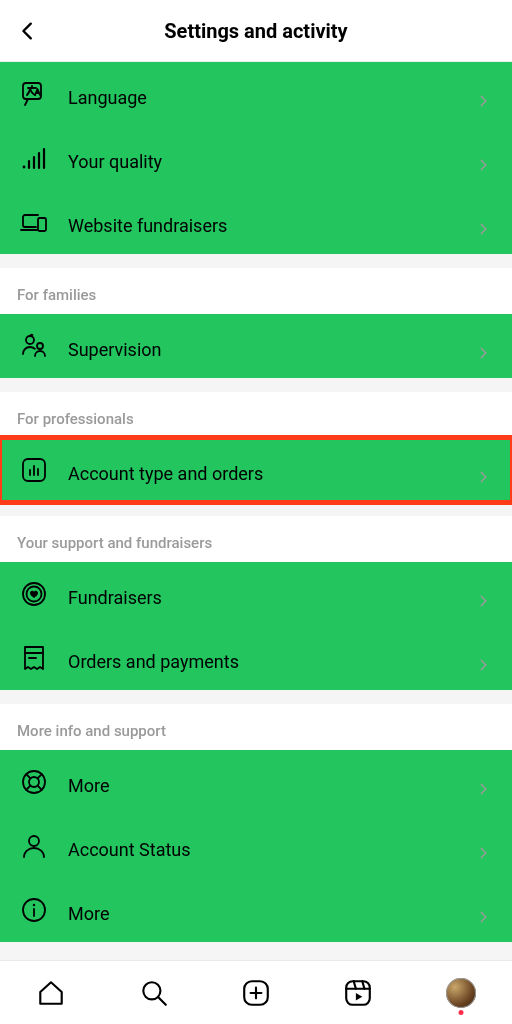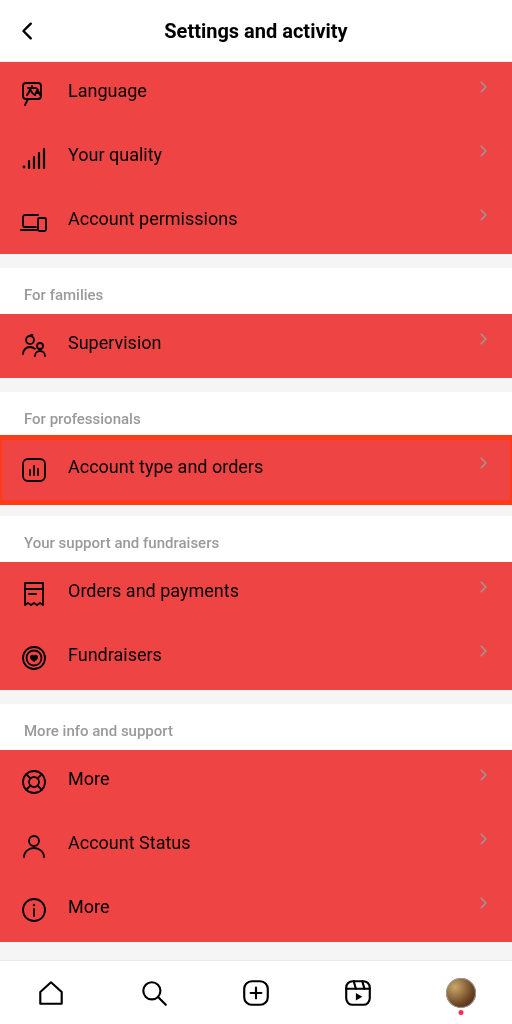--- a/index.html
+++ b/index.html
@@ -4,22 +4,22 @@
 <style>
   * { box-sizing: border-box; margin: 0; padding: 0; }
   html, body { width: 512px; height: 1024px; font-family: -apple-system, BlinkMacSystemFont, "Segoe UI", Roboto, Helvetica, Arial, sans-serif; background: #fff; overflow: hidden; }
   .screen { width: 512px; height: 1024px; display: flex; flex-direction: column; background: #f5f5f5; }
   .header { height: 62px; display: flex; align-items: center; background: #fff; border-bottom: 1px solid #eee; position: relative; }
   .back { position: absolute; left: 8px; top: 0; bottom: 0; width: 40px; display: flex; align-items: center; justify-content: center; }
   .title { flex: 1; text-align: center; font-size: 20px; font-weight: 700; color: #000; }
   .content { flex: 1; overflow: hidden; background: #f5f5f5; }
   .section { background: #fff; margin-bottom: 14px; }
   .section.first { margin-top: 0; }
-  .section-header { padding: 18px 20px 10px 24px; font-size: 15px; color: #9a9a9a; font-weight: 500; background: #fff; }
-  .row { display: flex; align-items: flex-start; padding: 18px 20px; background: #ef4444; }
+  .section-header { padding: 18px 20px 10px 17px; font-size: 15px; color: #9a9a9a; font-weight: 500; background: #fff; }
+  .row { display: flex; align-items: flex-end; padding: 18px 20px; background: #22c55e; }
   .row .icon { width: 28px; height: 28px; flex: 0 0 28px; display: flex; align-items: center; justify-content: center; margin-right: 20px; }
   .row .label { flex: 1; font-size: 18px; color: #000; }
   .row .chev { flex: 0 0 18px; display: flex; align-items: center; justify-content: center; }
   .highlight { outline: 5px solid #ff3b18; outline-offset: -2px; }
   
   .nav { height: 64px; background: #fff; border-top: 1px solid #eaeaea; display: flex; align-items: center; justify-content: space-around; }
   .nav .navbtn { width: 40px; height: 40px; display: flex; align-items: center; justify-content: center; position: relative; }
   .avatar { width: 30px; height: 30px; border-radius: 50%; background: radial-gradient(circle at 30% 30%, #caa76a, #6b4423 60%, #2f1b0c); box-shadow: inset 0 0 0 1px #999; }
   .dot { position: absolute; bottom: -2px; left: 50%; transform: translateX(-50%); width: 5px; height: 5px; border-radius: 50%; background: #ff2e4d; }
   svg { display: block; }
@@ -77,21 +77,21 @@
       </div>
 
       <div class="row">
         <span class="icon">
           <svg width="28" height="28" viewBox="0 0 28 28" fill="none" stroke="#000" stroke-width="1.8" stroke-linecap="round" stroke-linejoin="round">
             <path d="M18 7 H5 a2 2 0 0 0 -2 2 v8 a2 2 0 0 0 2 2 h11"></path>
             <line x1="1" y1="22" x2="17" y2="22"></line>
             <rect x="18" y="10" width="8" height="13" rx="1.5"></rect>
           </svg>
         </span>
-        <span class="label">Account permissions</span>
+        <span class="label">Website fundraisers</span>
         <span class="chev">
           <svg width="14" height="14" viewBox="0 0 24 24" fill="none" stroke="#9a9a9a" stroke-width="2.6" stroke-linecap="round" stroke-linejoin="round">
               <polyline points="9 4 17 12 9 20"></polyline>
             </svg>
         </span>
       </div>
     </div>
 
     <div class="section">
       <div class="section-header">For families</div>
@@ -132,42 +132,42 @@
             </svg>
         </span>
       </div>
     </div>
 
     <div class="section">
       <div class="section-header">Your support and fundraisers</div>
       <div class="row">
         <span class="icon">
           <svg width="28" height="28" viewBox="0 0 28 28" fill="none" stroke="#000" stroke-width="1.8" stroke-linecap="round" stroke-linejoin="round">
+            <circle cx="14" cy="14" r="11"></circle>
+            <circle cx="14" cy="14" r="7.5"></circle>
+            <path d="M14 18 c-2 -1.5 -4 -3 -4 -5 c0 -1.3 1 -2.3 2.2 -2.3 c.9 0 1.5 .6 1.8 1.1 c.3 -.5 .9 -1.1 1.8 -1.1 c1.2 0 2.2 1 2.2 2.3 c0 2 -2 3.5 -4 5 z" fill="#000" stroke="none"></path>
+          </svg>
+        </span>
+        <span class="label">Fundraisers</span>
+        <span class="chev">
+          <svg width="14" height="14" viewBox="0 0 24 24" fill="none" stroke="#9a9a9a" stroke-width="2.6" stroke-linecap="round" stroke-linejoin="round">
+              <polyline points="9 4 17 12 9 20"></polyline>
+            </svg>
+        </span>
+      </div>
+
+      <div class="row">
+        <span class="icon">
+          <svg width="28" height="28" viewBox="0 0 28 28" fill="none" stroke="#000" stroke-width="1.8" stroke-linecap="round" stroke-linejoin="round">
             <path d="M5 3 h18 v22 l-3 -2 l-3 2 l-3 -2 l-3 2 l-3 -2 l-3 2 z"></path>
             <line x1="5" y1="9" x2="23" y2="9"></line>
             <line x1="9" y1="14" x2="16" y2="14"></line>
           </svg>
         </span>
         <span class="label">Orders and payments</span>
-        <span class="chev">
-          <svg width="14" height="14" viewBox="0 0 24 24" fill="none" stroke="#9a9a9a" stroke-width="2.6" stroke-linecap="round" stroke-linejoin="round">
-              <polyline points="9 4 17 12 9 20"></polyline>
-            </svg>
-        </span>
-      </div>
-
-      <div class="row">
-        <span class="icon">
-          <svg width="28" height="28" viewBox="0 0 28 28" fill="none" stroke="#000" stroke-width="1.8" stroke-linecap="round" stroke-linejoin="round">
-            <circle cx="14" cy="14" r="11"></circle>
-            <circle cx="14" cy="14" r="7.5"></circle>
-            <path d="M14 18 c-2 -1.5 -4 -3 -4 -5 c0 -1.3 1 -2.3 2.2 -2.3 c.9 0 1.5 .6 1.8 1.1 c.3 -.5 .9 -1.1 1.8 -1.1 c1.2 0 2.2 1 2.2 2.3 c0 2 -2 3.5 -4 5 z" fill="#000" stroke="none"></path>
-          </svg>
-        </span>
-        <span class="label">Fundraisers</span>
         <span class="chev">
           <svg width="14" height="14" viewBox="0 0 24 24" fill="none" stroke="#9a9a9a" stroke-width="2.6" stroke-linecap="round" stroke-linejoin="round">
               <polyline points="9 4 17 12 9 20"></polyline>
             </svg>
         </span>
       </div>
     </div>
 
     <div class="section" style="margin-bottom:0;">
       <div class="section-header">More info and support</div>

